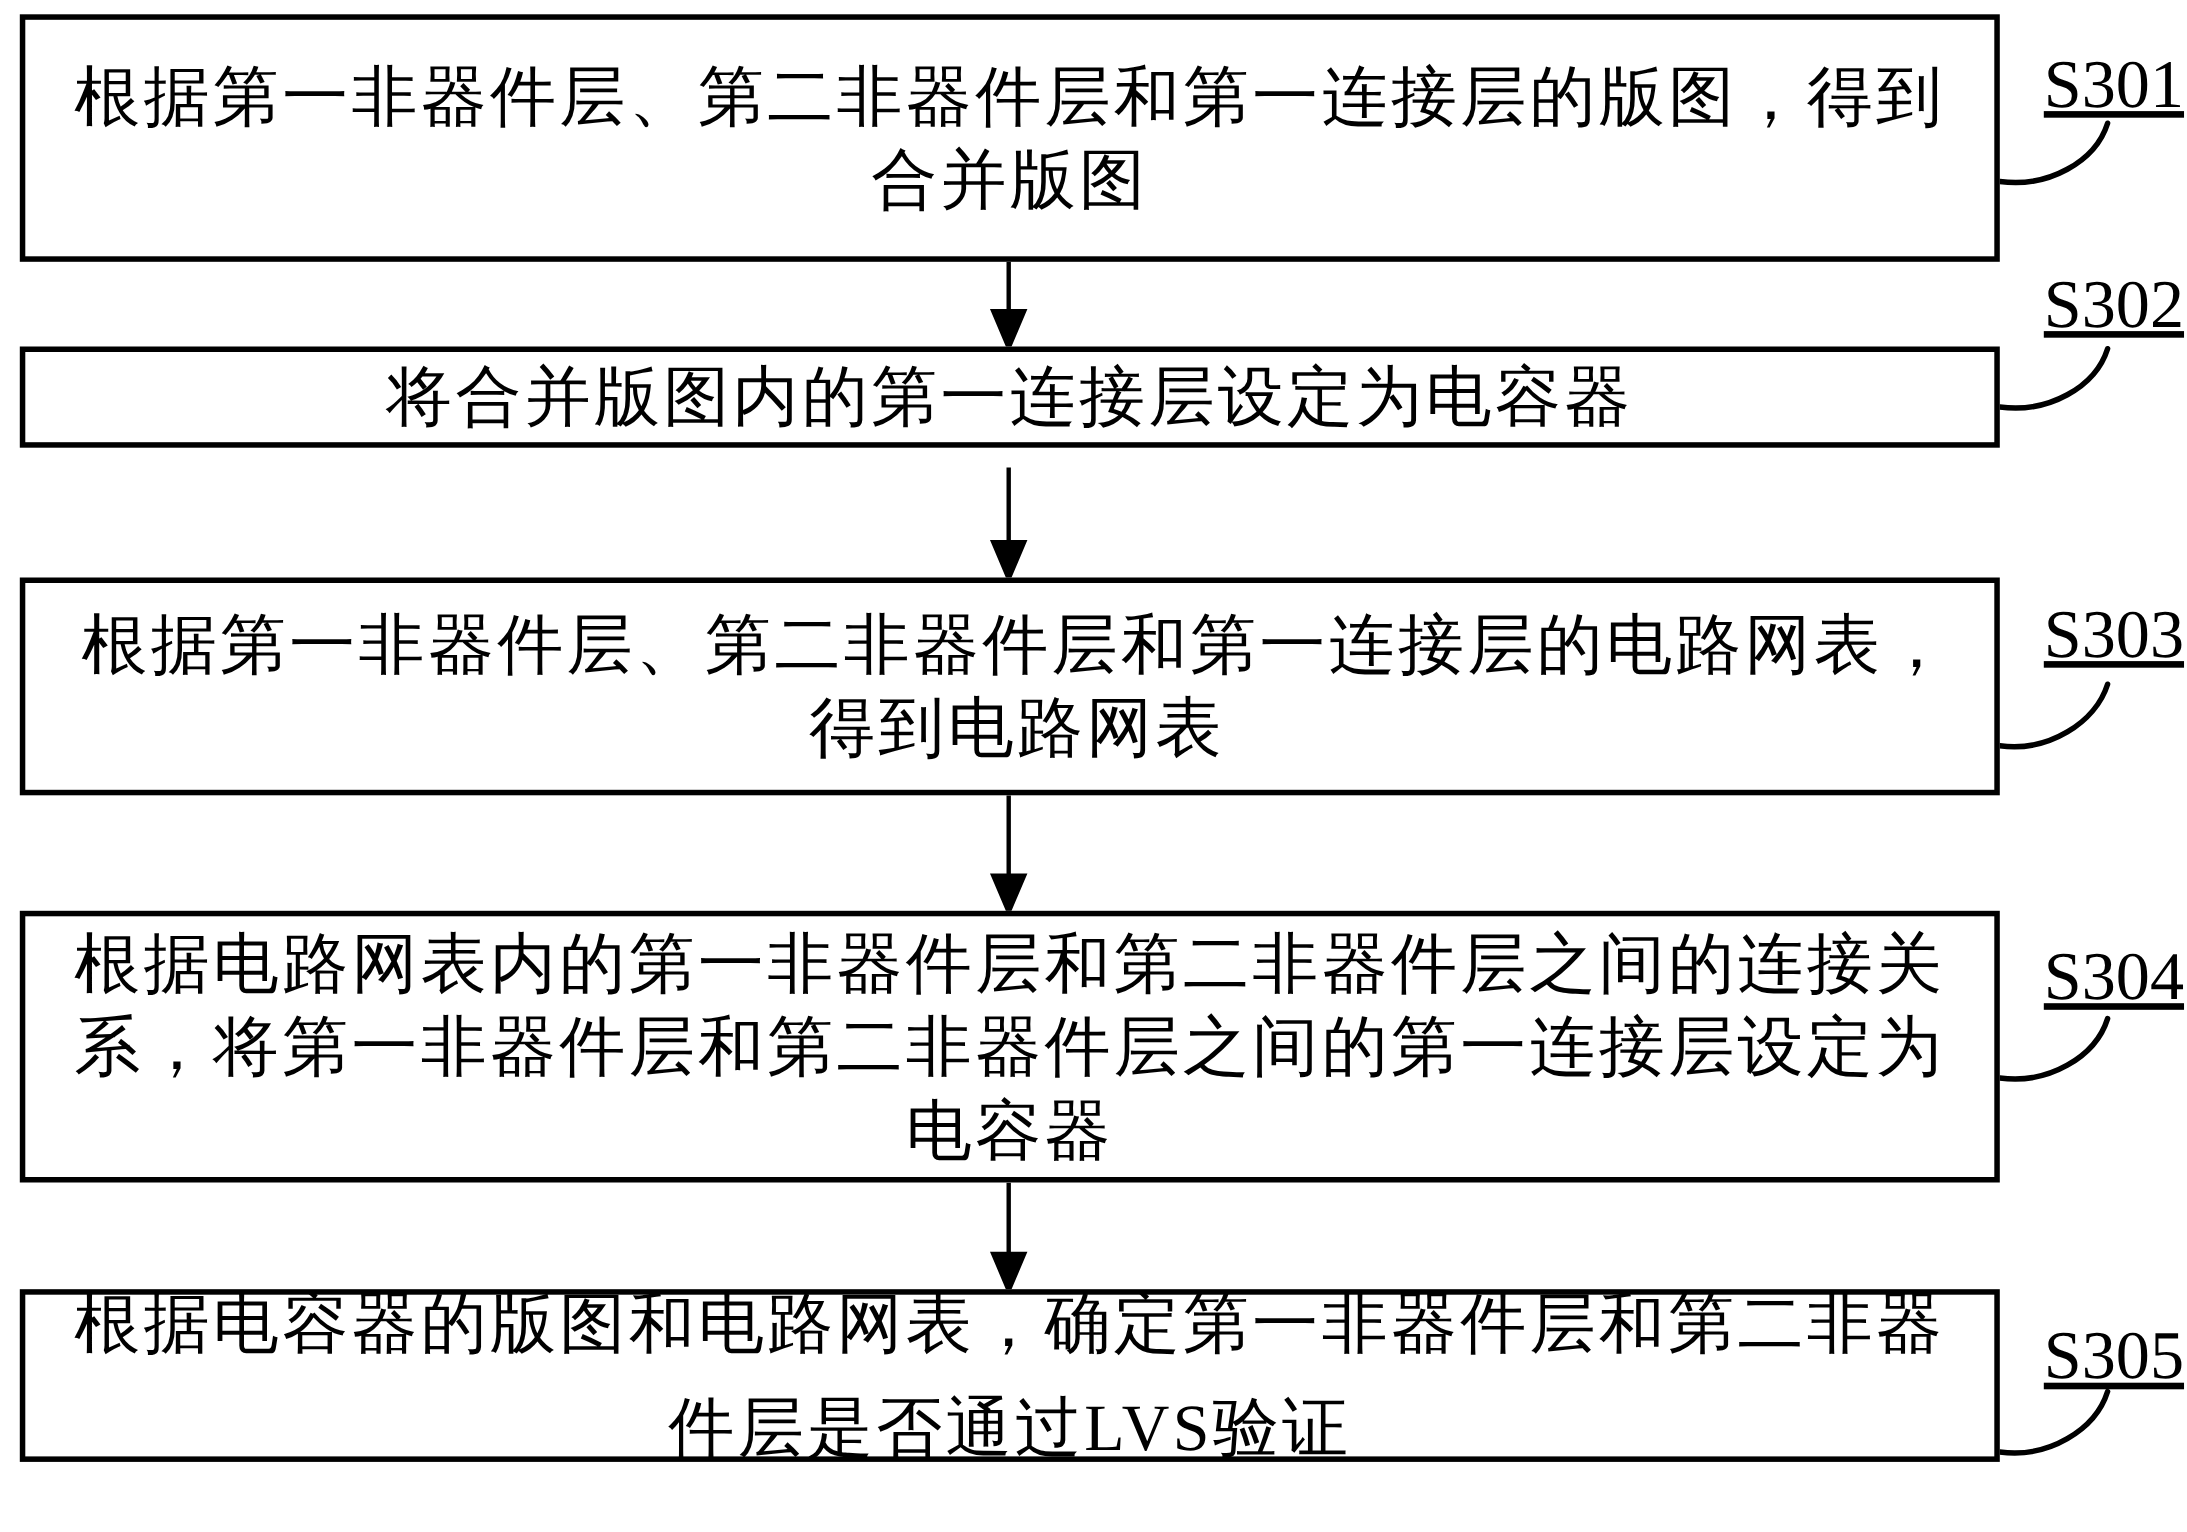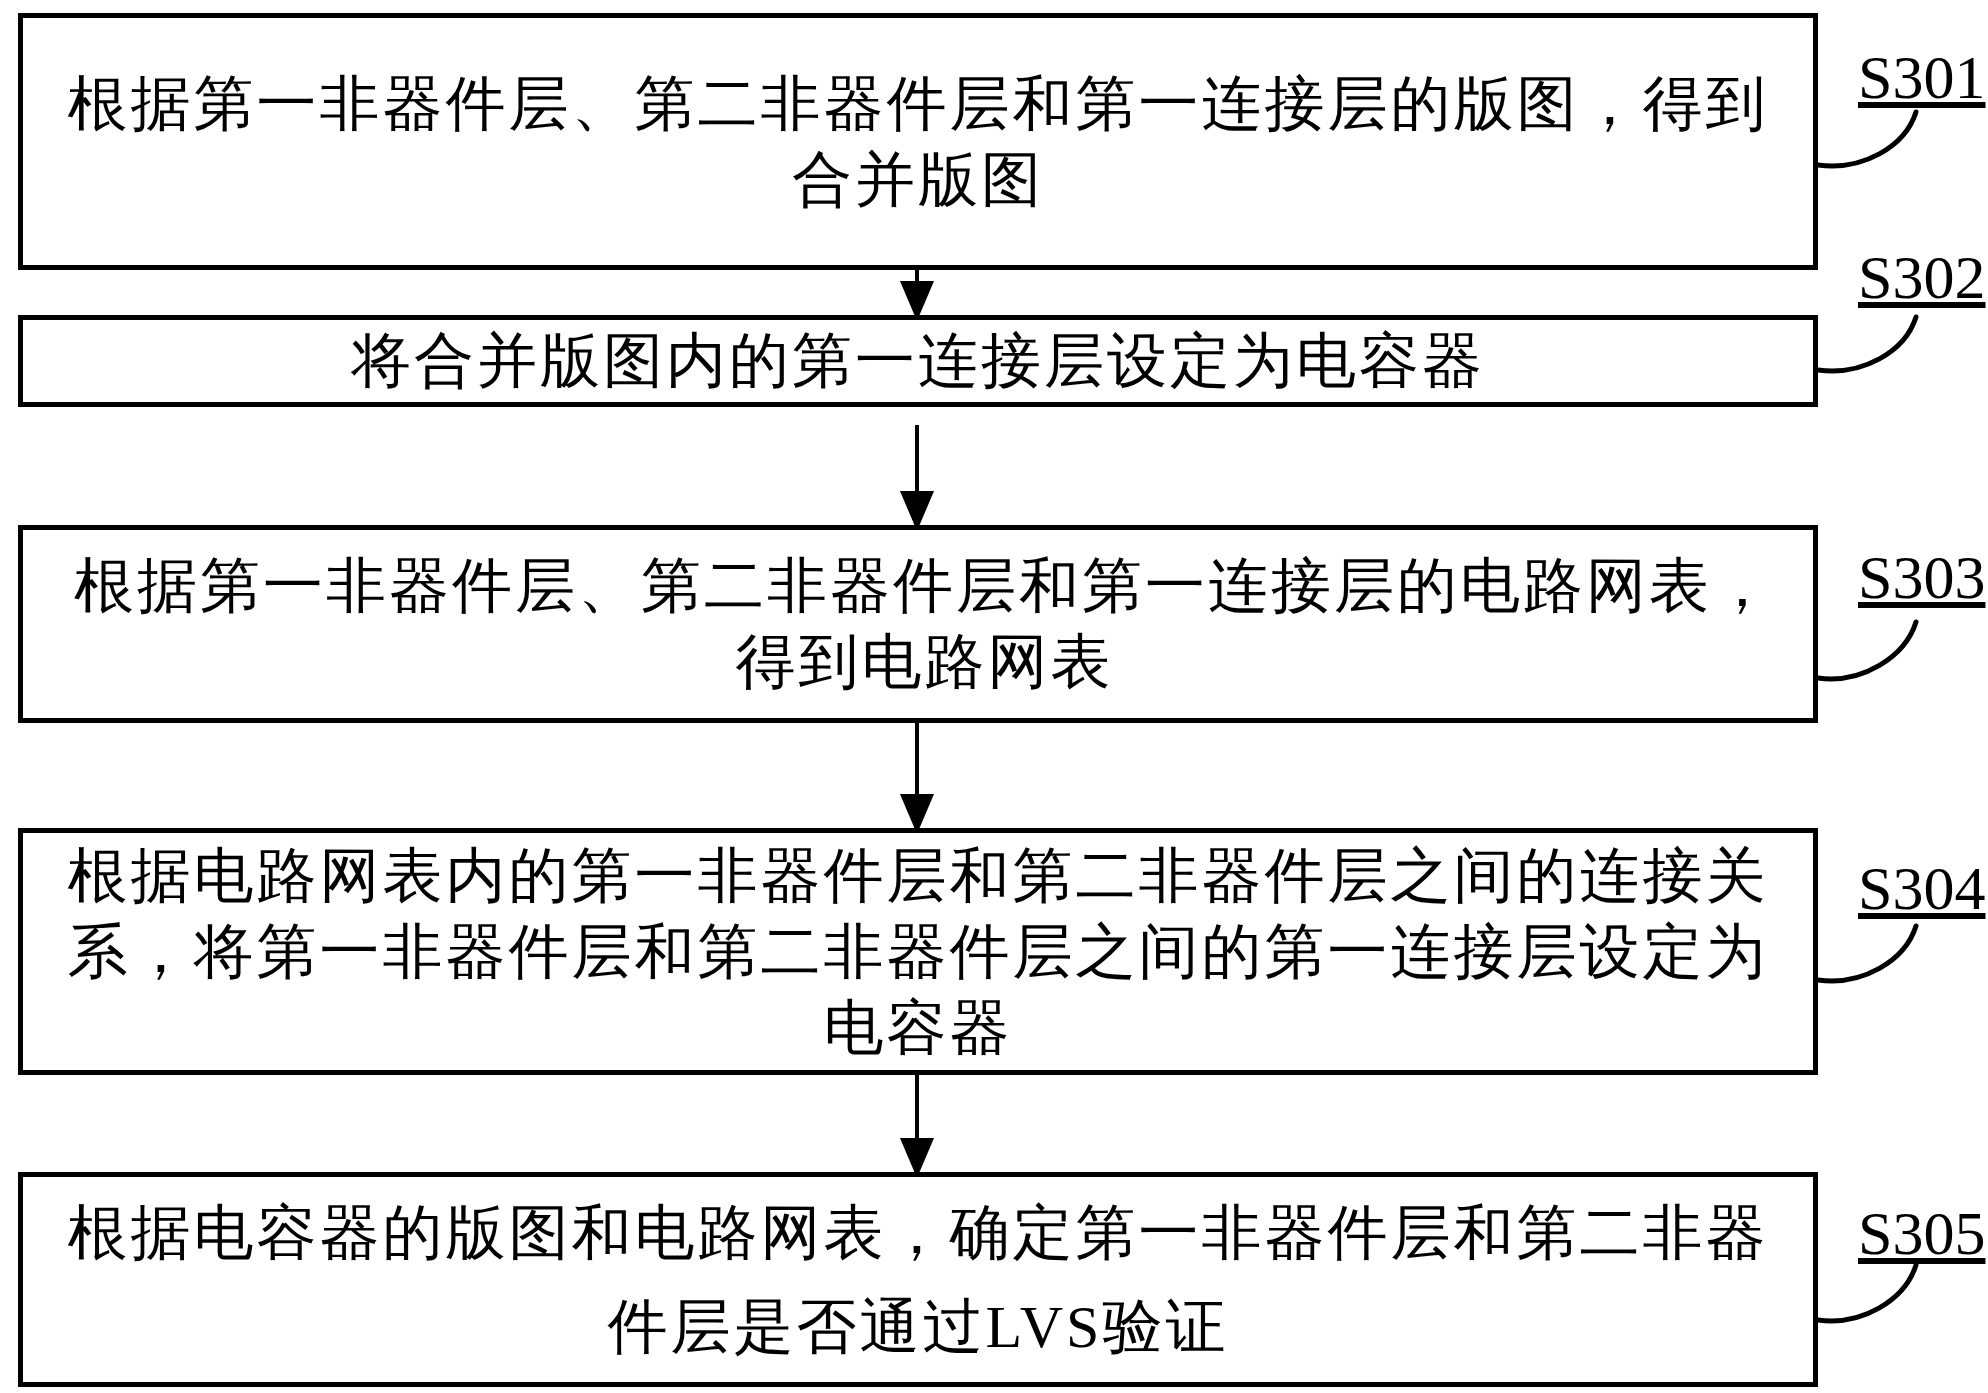--- a/index.html
+++ b/index.html
@@ -22,25 +22,25 @@
     width: 1800px;
     border: 5px solid #000000;
     box-sizing: border-box;
     background: #ffffff;
     display: flex;
     flex-direction: column;
     justify-content: center;
     align-items: center;
     z-index: 2;
   }
-  .box-1 { top: 13px;   height: 257px; }
+  .box-1 { top: 13px;   height: 225px; }
   .box-2 { top: 315px;  height: 92px; }
   .box-3 { top: 525px;  height: 198px; padding-left: 13px; }
   .box-4 { top: 828px;  height: 247px; }
-  .box-5 { top: 1172px; height: 215px; gap: 18px; }
+  .box-5 { top: 1172px; height: 157px; gap: 18px; }
   .text-line {
     font-size: 60px;
     line-height: 76px;
     letter-spacing: 3px;
     text-align: center;
     white-space: nowrap;
   }
   .step-label {
     position: absolute;
     left: 1858px;

